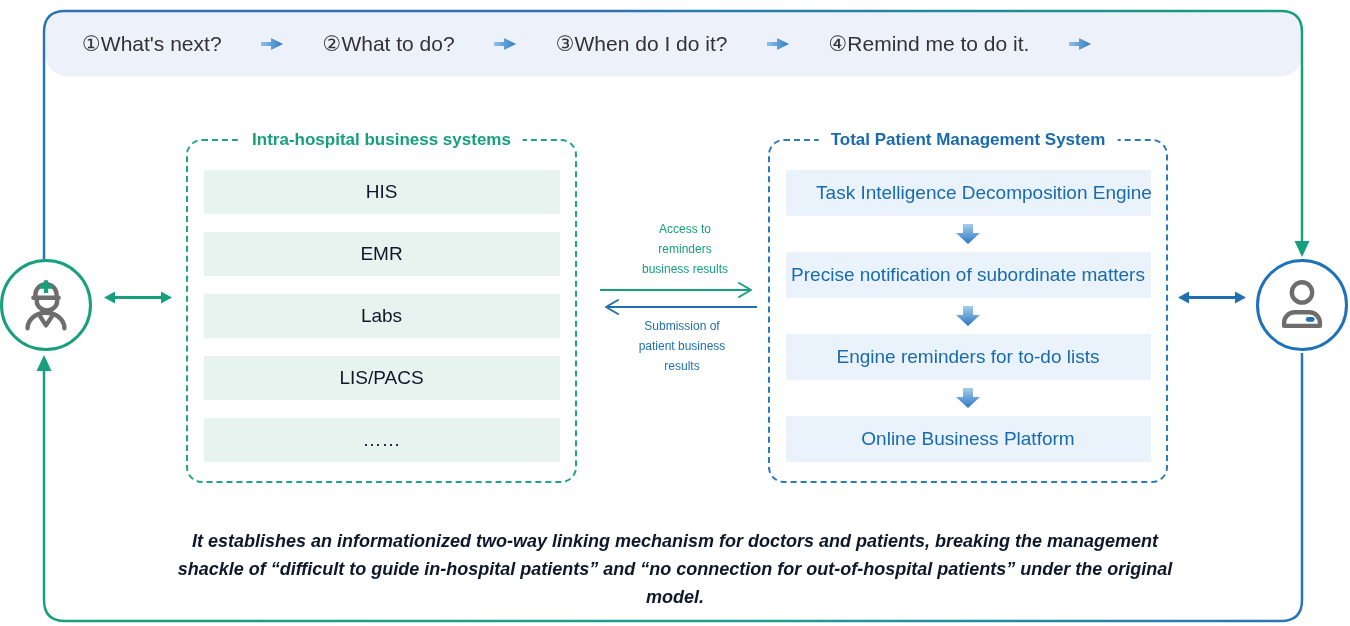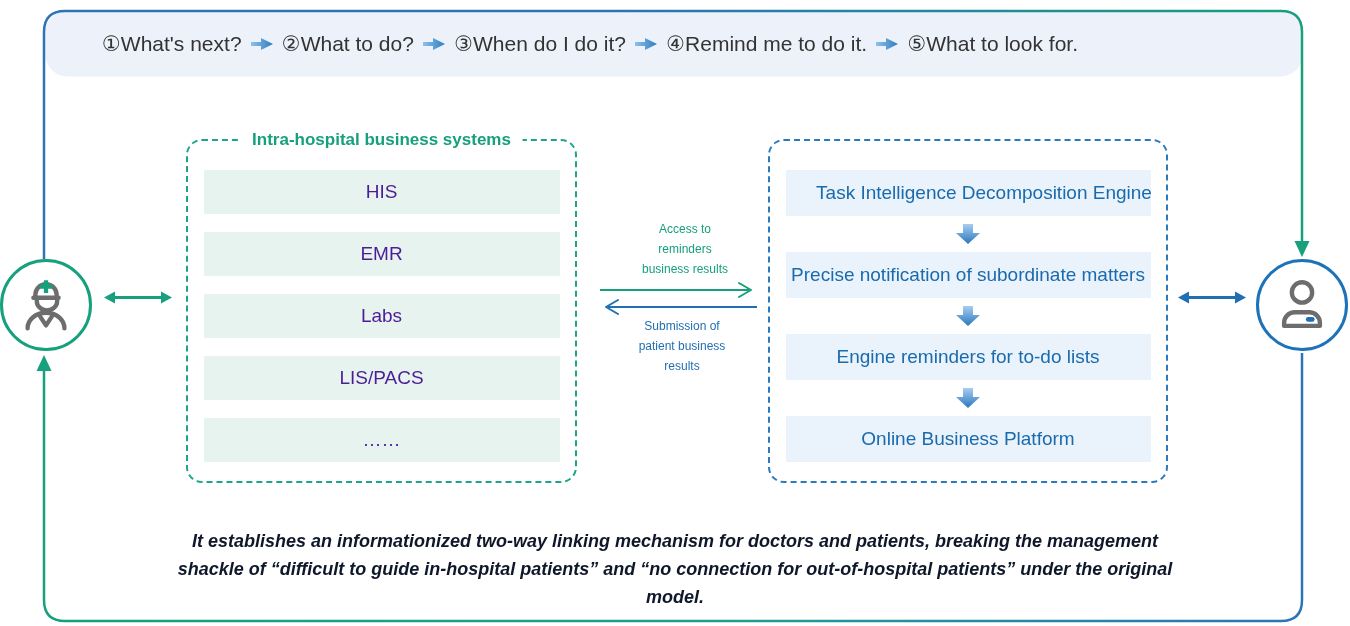--- a/index.html
+++ b/index.html
@@ -7,40 +7,40 @@
   .canvas{
     position:relative;width:1350px;height:626px;overflow:hidden;
     font-family:"Liberation Sans","DejaVu Sans",sans-serif;
   }
   .overlay{position:absolute;left:0;top:0;z-index:1;}
 
   
   .topbar{
     position:absolute;left:46px;top:11px;width:1088px;height:65px;z-index:2;
     display:flex;align-items:center;justify-content:space-between;
-    padding:0 56px;font-size:21px;color:#333333;
+    padding:0 36px;font-size:21px;color:#333333;
   }
   .step{white-space:nowrap;}
   .steparrow{flex:0 0 auto;margin:0 6px;}
 
   
   .panel{position:absolute;z-index:2;border-radius:16px;}
   .panel-hospital{left:186px;top:139px;width:391px;height:344px;border:2px dashed #1ea488;}
   .panel-patient{left:768px;top:139px;width:400px;height:344px;border:2px dashed #2b7abd;}
   .panel-title{
     position:absolute;top:-15px;left:50%;transform:translateX(-50%);
     background:#ffffff;padding:0 12px;font-size:17px;font-weight:700;white-space:nowrap;line-height:28px;
   }
   .panel-hospital .panel-title{color:#16a07d;}
   .panel-patient .panel-title{color:#1a6bad;}
 
   .hrow{
     width:356px;height:44px;margin:0 auto 18px auto;background:#e7f3ee;
     display:flex;align-items:center;justify-content:center;
-    font-size:19px;color:#4c1d95;
+    font-size:19px;color:#0f172a;
   }
   .hrow.first{margin-top:29px;}
 
   .prow{
     width:365px;height:46px;margin:0 auto;background:#eaf2fb;
     display:flex;align-items:center;justify-content:center;
     font-size:19px;color:#1a6bad;white-space:nowrap;overflow:visible;
   }
   .prow.first{margin-top:29px;padding-left:32px;}
   .downarrow{display:block;margin:7px auto;}
@@ -133,33 +133,33 @@
         <path d="M1 6 H11 V2 L23 8 L11 14 V10 H1 Z" fill="url(#stepGrad)"></path>
       </svg>
     <span class="step">③When do I do it?</span>
     <svg class="steparrow" width="24" height="16" viewBox="0 0 24 16">
         <path d="M1 6 H11 V2 L23 8 L11 14 V10 H1 Z" fill="url(#stepGrad)"></path>
       </svg>
     <span class="step">④Remind me to do it.</span>
     <svg class="steparrow" width="24" height="16" viewBox="0 0 24 16">
         <path d="M1 6 H11 V2 L23 8 L11 14 V10 H1 Z" fill="url(#stepGrad)"></path>
       </svg>
-    <span class="step">⑤What to look for.</span>
   </div>
 
   <div class="panel panel-hospital">
     <div class="panel-title">Intra-hospital business systems</div>
     <div class="hrow first">HIS</div>
     <div class="hrow">EMR</div>
     <div class="hrow">Labs</div>
     <div class="hrow">LIS/PACS</div>
     <div class="hrow">……</div>
   </div>
 
   <div class="panel panel-patient">
+    <div class="panel-title">Total Patient Management System</div>
     <div class="prow first">Task Intelligence Decomposition Engine</div>
     <svg class="downarrow" width="26" height="22" viewBox="0 0 26 22">
         <path d="M8 1 H18 V10 H25 L13 21 L1 10 H8 Z" fill="url(#downGrad)"></path>
       </svg>
     <div class="prow">Precise notification of subordinate matters</div>
     <svg class="downarrow" width="26" height="22" viewBox="0 0 26 22">
         <path d="M8 1 H18 V10 H25 L13 21 L1 10 H8 Z" fill="url(#downGrad)"></path>
       </svg>
     <div class="prow">Engine reminders for to-do lists</div>
     <svg class="downarrow" width="26" height="22" viewBox="0 0 26 22">

